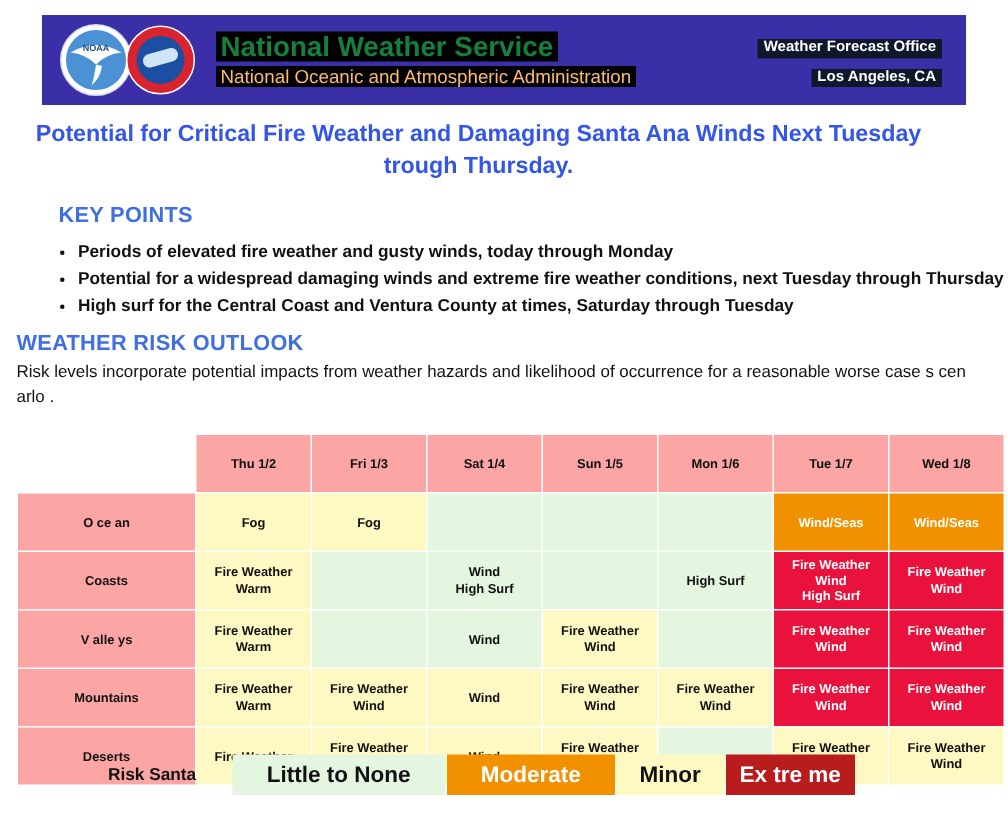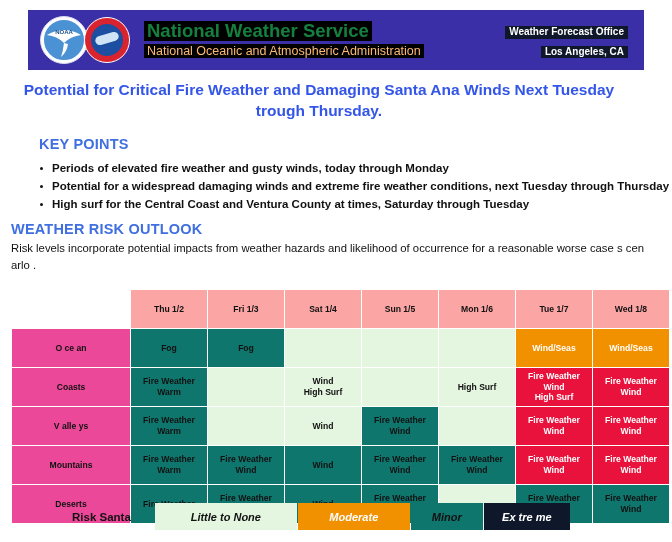--- a/index.html
+++ b/index.html
@@ -197,31 +197,31 @@
     width: 118px;
   }
   .col-head {
     background: #fca5a5;
     color: #111111;
     font-size: 11px;
     height: 26px;
     width: 76px;
   }
   .row-head {
-    background: #ec4899;
+    background: #fca5a5;
     color: #111111;
     font-size: 11.5px;
     text-align: left;
     padding-left: 10px;
   }
   .lvl-none   { background: #e4f5e0; color: #111111; }
-  .lvl-minor  { background: #0f766e; color: #111111; }
+  .lvl-minor  { background: #fef9c3; color: #111111; }
   .lvl-mod    { background: #f29100; color: #ffffff; }
   .lvl-major  { background: #e8123c; color: #ffffff; }
-  .lvl-extreme{ background: #0f172a; color: #ffffff; }
+  .lvl-extreme{ background: #b91c1c; color: #ffffff; }
 
   
   .legend {
     position: absolute;
     left: 72px;
     top: 503px;
     display: flex;
     align-items: stretch;
     height: 27px;
   }
@@ -231,25 +231,24 @@
     font-size: 11.5px;
     font-weight: bold;
     color: #111111;
     padding-right: 24px;
     white-space: nowrap;
   }
   .legend-box {
     display: flex;
     align-items: center;
     justify-content: center;
-    font-size: 11px;
+    font-size: 15px;
     font-weight: bold;
     white-space: nowrap;
     margin-right: 1px;
-    font-style: italic;
   }
   .lb-none    { width: 142px; }
   .lb-minor   { width: 72px; }
   .lb-mod     { width: 112px; }
   .lb-major   { width: 70px; }
   .lb-extreme { width: 86px; }
 </style>
 </head>
 <body>
 

